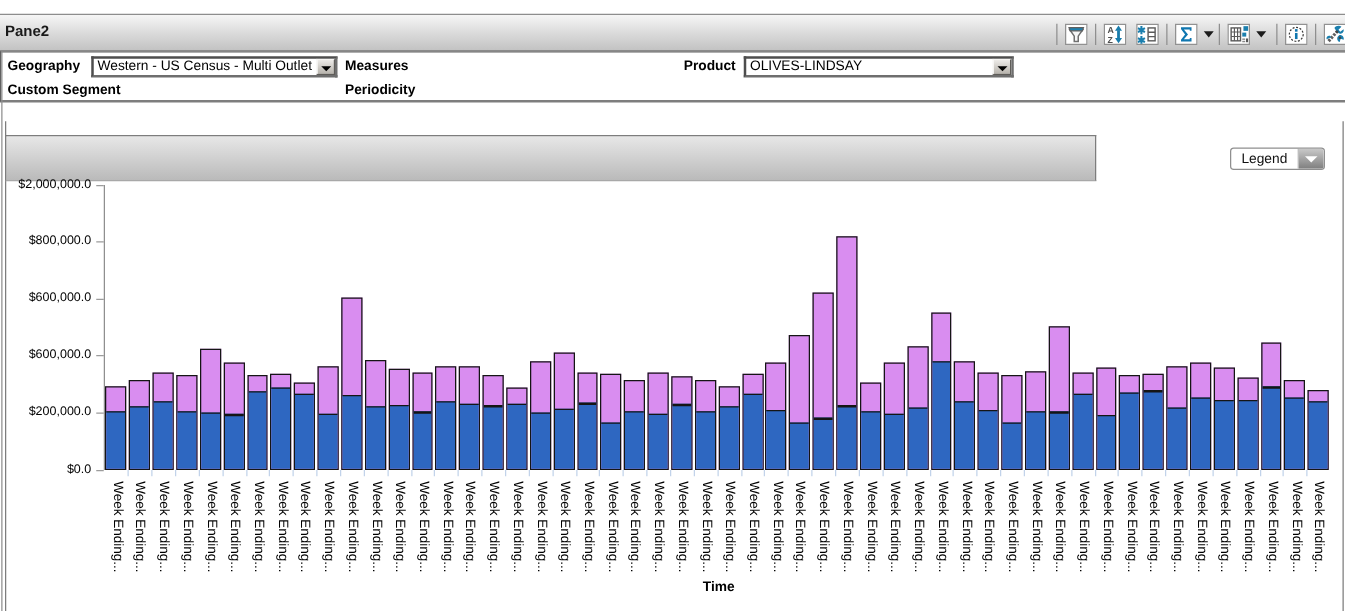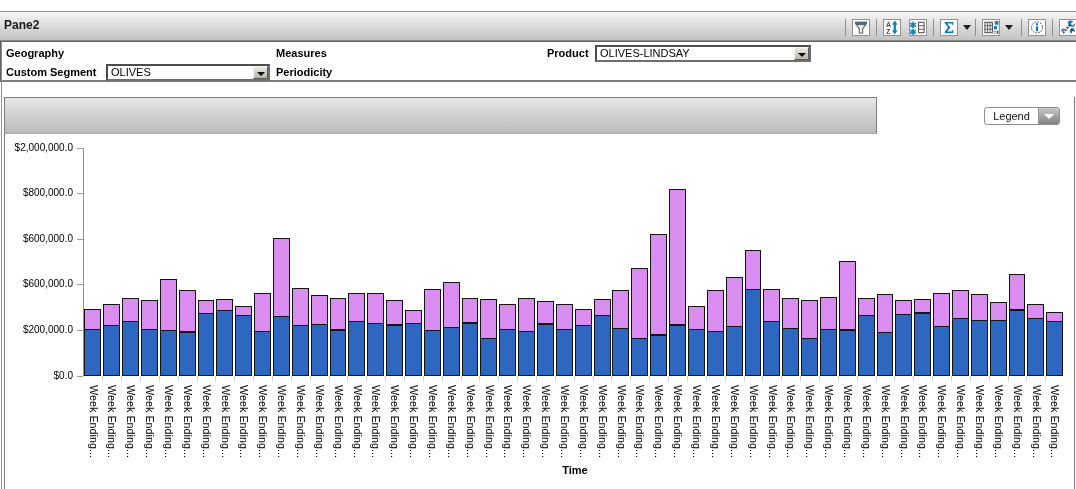--- a/index.html
+++ b/index.html
@@ -25,21 +25,21 @@
 .sel { position:absolute; height:17px; background:#fff;
   border:2px solid; border-color:#4d4d4d #6e6e6e #6e6e6e #4d4d4d;
   font-size:11px; color:#000; line-height:13px; padding-left:3px; white-space:nowrap; overflow:hidden; }
 .sbtn { position:absolute; right:0; top:0; width:15px; height:13px;
   background:linear-gradient(#eceae7,#b7b3ac); border:1px solid; border-color:#f6f5f3 #5f5d59 #5f5d59 #f6f5f3; }
 .sbtn:after { content:""; position:absolute; left:2.5px; top:4.5px; width:0; height:0;
   border-left:4.5px solid transparent; border-right:4.5px solid transparent; border-top:4.5px solid #000; }
 #cpl { position:absolute; left:1px; top:41px; width:1px; height:448px; background:#8f8f8f; }
 #cobj_l { position:absolute; left:4px; top:97px; width:1px; height:392px; background:#7d7d7d; }
 #cobj_r { position:absolute; left:1073.5px; top:97px; width:1px; height:392px; background:#7d7d7d; }
-#chead { position:absolute; left:4px; top:97px; width:873px; height:37px;
+#chead { position:absolute; left:4px; top:108px; width:873px; height:37px;
   background:linear-gradient(#e7e7e7,#bababa); border:1px solid #7d7d7d; border-bottom:1px solid #a8a8a8; }
 #legend { position:absolute; left:979px; top:9px; width:76px; height:18px;
   border:1px solid #8f8f8f; border-radius:3px; background:#fff; }
 #legend .lt { position:absolute; left:0; top:0; width:53px; height:16px;
   font-size:11px; color:#111; text-align:center; line-height:16px; }
 #legend .lb { position:absolute; left:53px; top:0; width:21px; height:16px;
   background:linear-gradient(#c9c9c9,#7f7f7f); border-left:1px solid #999;
   border-radius:0 2px 2px 0; }
 #legend .lb:after { content:""; position:absolute; left:5px; top:6px; width:0; height:0;
   border-left:5px solid transparent; border-right:5px solid transparent; border-top:5px solid #fff; }
@@ -109,25 +109,25 @@
           <path d="M2.5 13.8 L10.5 4.8" stroke="#5f5f5f" stroke-width="2.7" stroke-dasharray="2.1 1.1"></path>
           <path d="M7.5 2.5 C8.5 0.5 12 0 13.5 1.5 L11 4 L12.5 5.8 L15.3 3.6 C16 5.8 14 8 11.5 7.3 L9 4.8 Z" fill="#1b7fae"></path>
           <path d="M0.8 12.2 C0.2 10.2 2 8.6 3.8 9.2 L4.8 10.4 Z" fill="#1b7fae"></path>
           <path d="M11.8 8.5 C14.2 8.2 16 10.2 15.4 12.6 L12.8 11.8 L12 14.6 C9.8 13.8 9.2 11 10.8 9.4 Z" fill="#1b7fae"></path>
           <circle cx="9.7" cy="5.8" r="1.2" fill="#444"></circle>
           <circle cx="12.2" cy="10.9" r="1.1" fill="#444"></circle>
         </svg></div>
   </div>
   <div id="form">
     <div class="flab" style="left:5px;top:5px;">Geography</div>
+    <div class="sel" style="left:72px;top:3px;width:197px;">Western - US Census - Multi Outlet<div class="sbtn"></div></div>
     <div class="flab" style="left:275px;top:5px;">Measures</div>
     <div class="flab" style="left:546px;top:5px;">Product</div>
     <div class="sel" style="left:594px;top:3px;width:216px;">OLIVES-LINDSAY<div class="sbtn"></div></div>
     <div class="flab" style="left:5px;top:24px;">Custom Segment</div>
-    <div class="sel" style="left:105px;top:22px;width:164px;">OLIVES<div class="sbtn"></div></div>
     <div class="flab" style="left:275px;top:24px;">Periodicity</div>
   </div>
   <div id="cpl"></div>
     <div id="cobj_l"></div>
     <div id="cobj_r"></div>
   <div id="chead">
       <div id="legend">
         <div class="lt">Legend</div>
         <div class="lb"></div>
       </div>

